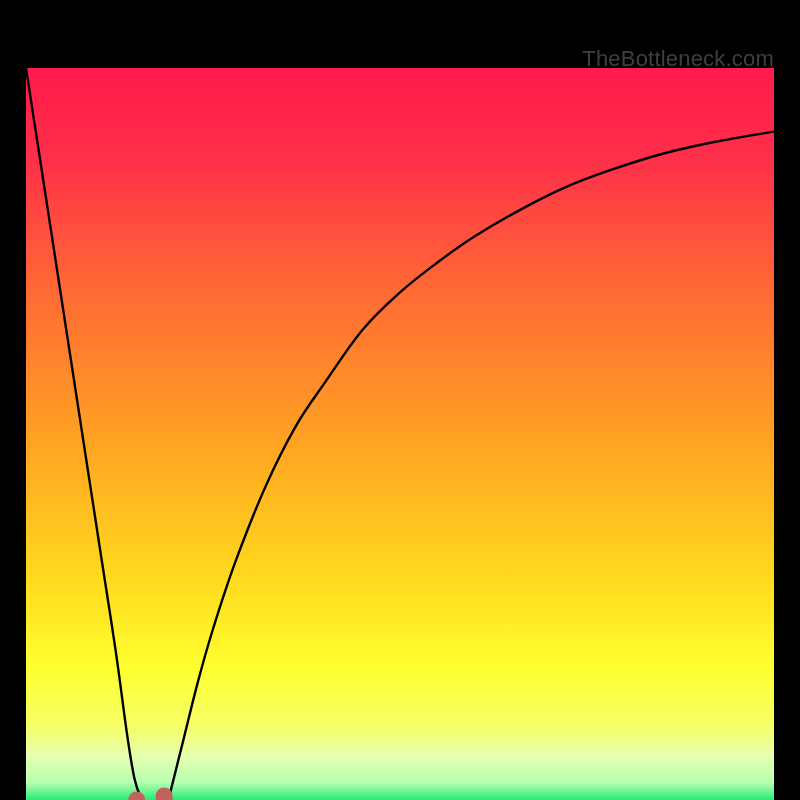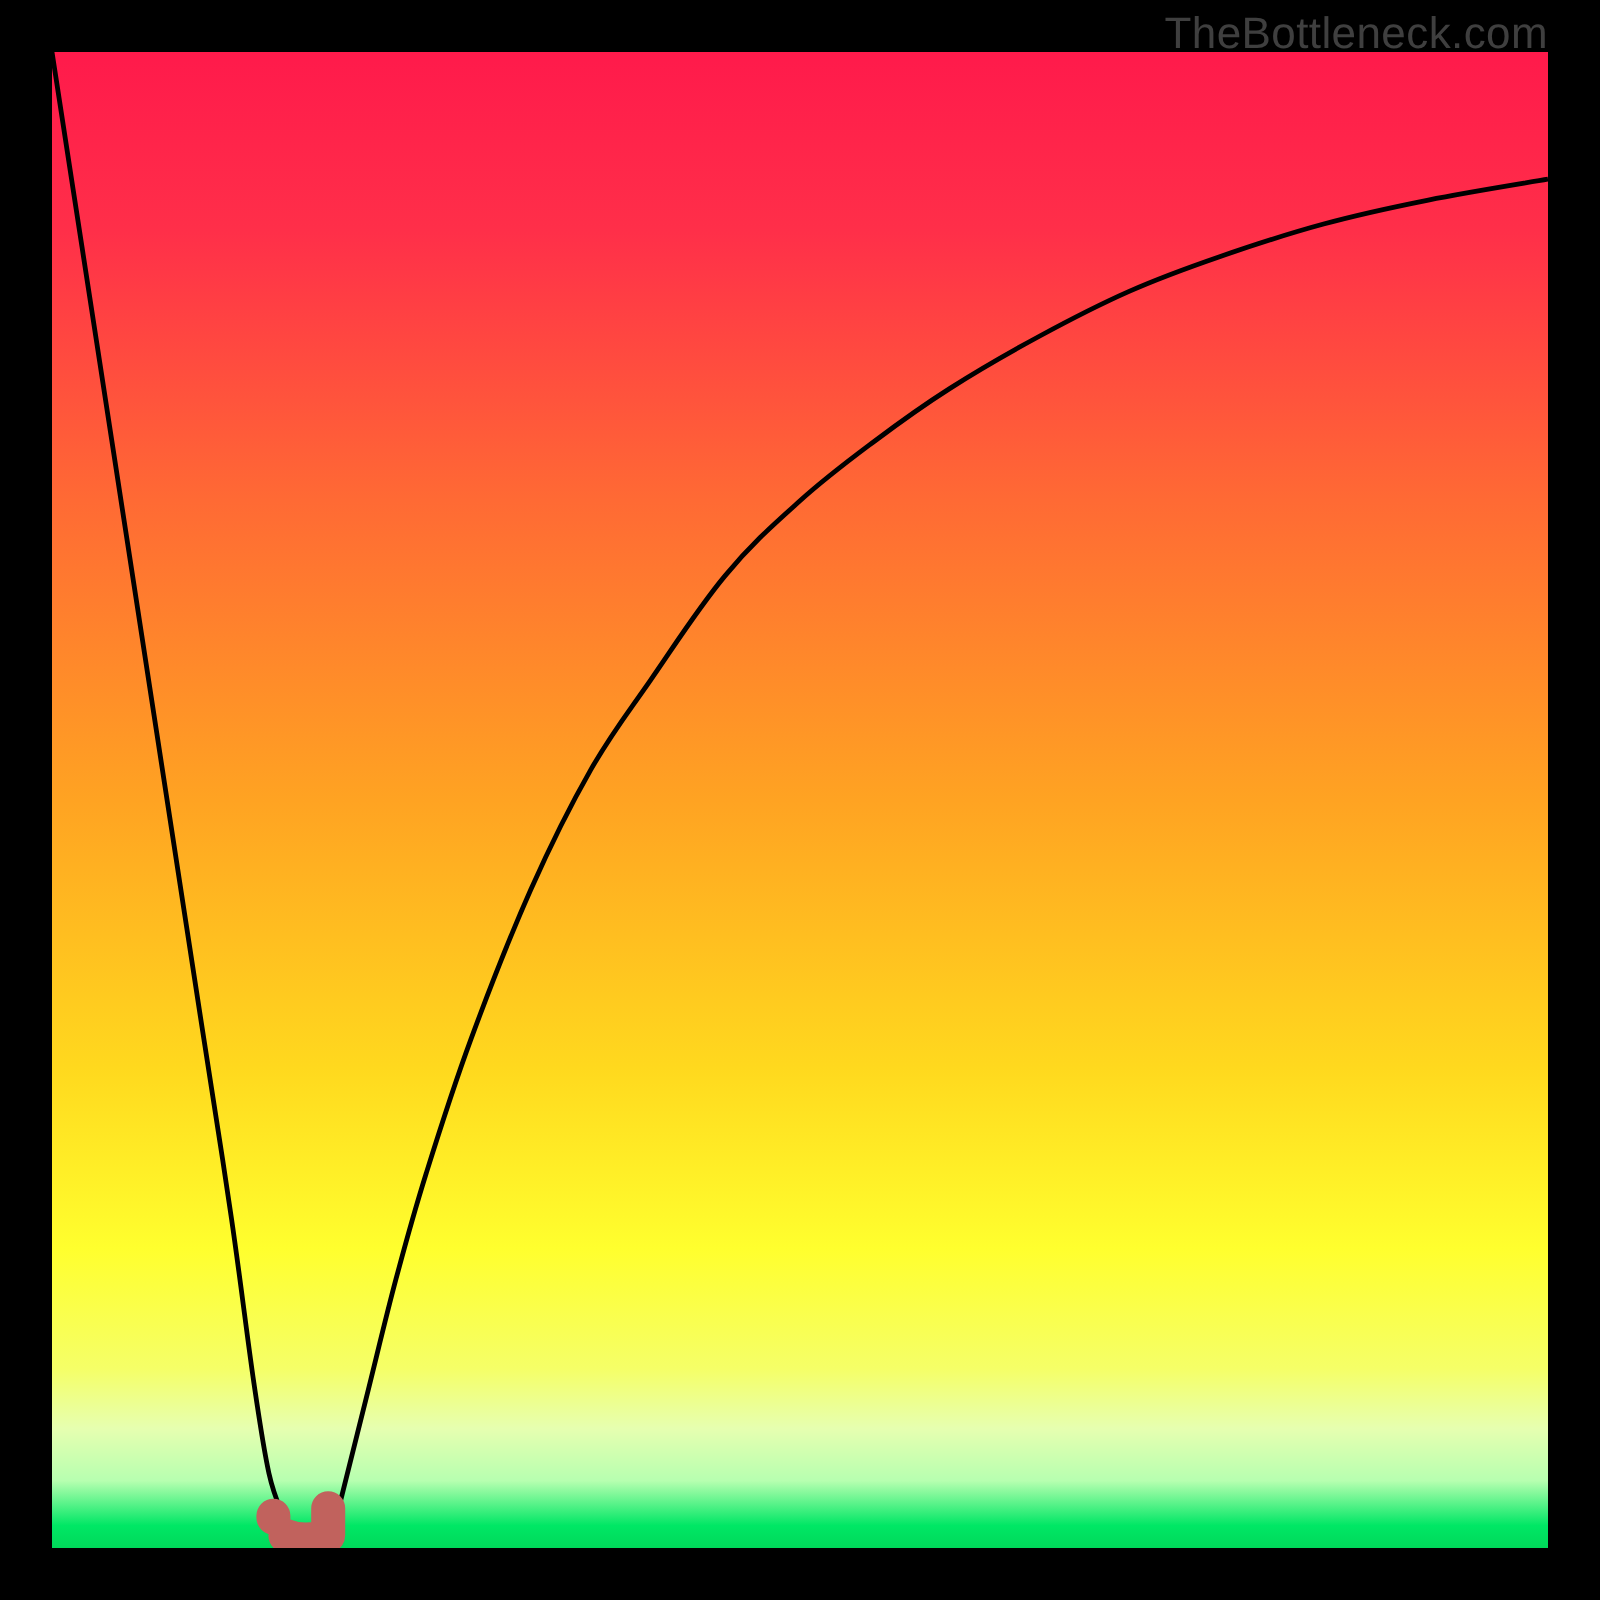--- a/index.html
+++ b/index.html
@@ -9,20 +9,21 @@
     height: 800px;
     overflow: hidden;
     background: #000;
     font-family: Arial, Helvetica, sans-serif;
   }
   .stage {
     position: relative;
     width: 800px;
     height: 601px;
     background: #000;
+    margin-top: 42px;
   }
   .plot-area {
     position: absolute;
     left: 26px;
     top: 26px;
     width: 748px;
     height: 748px;
     overflow: hidden;
   }
   .watermark {

